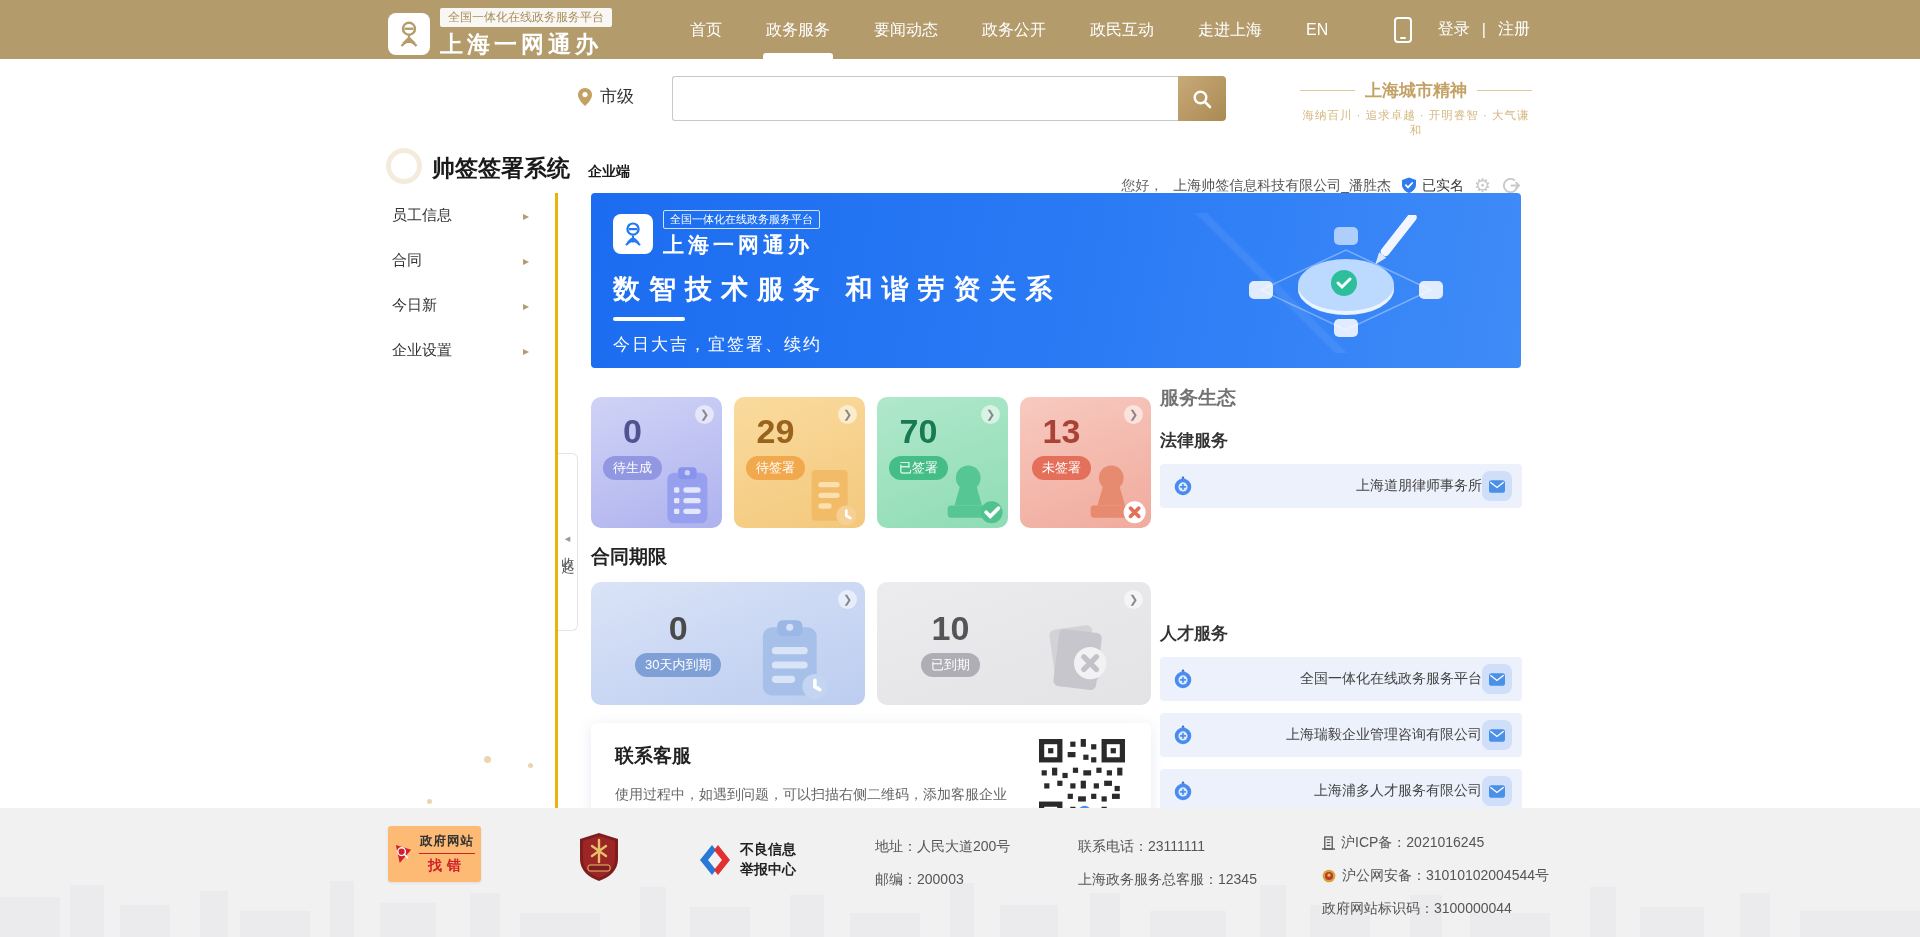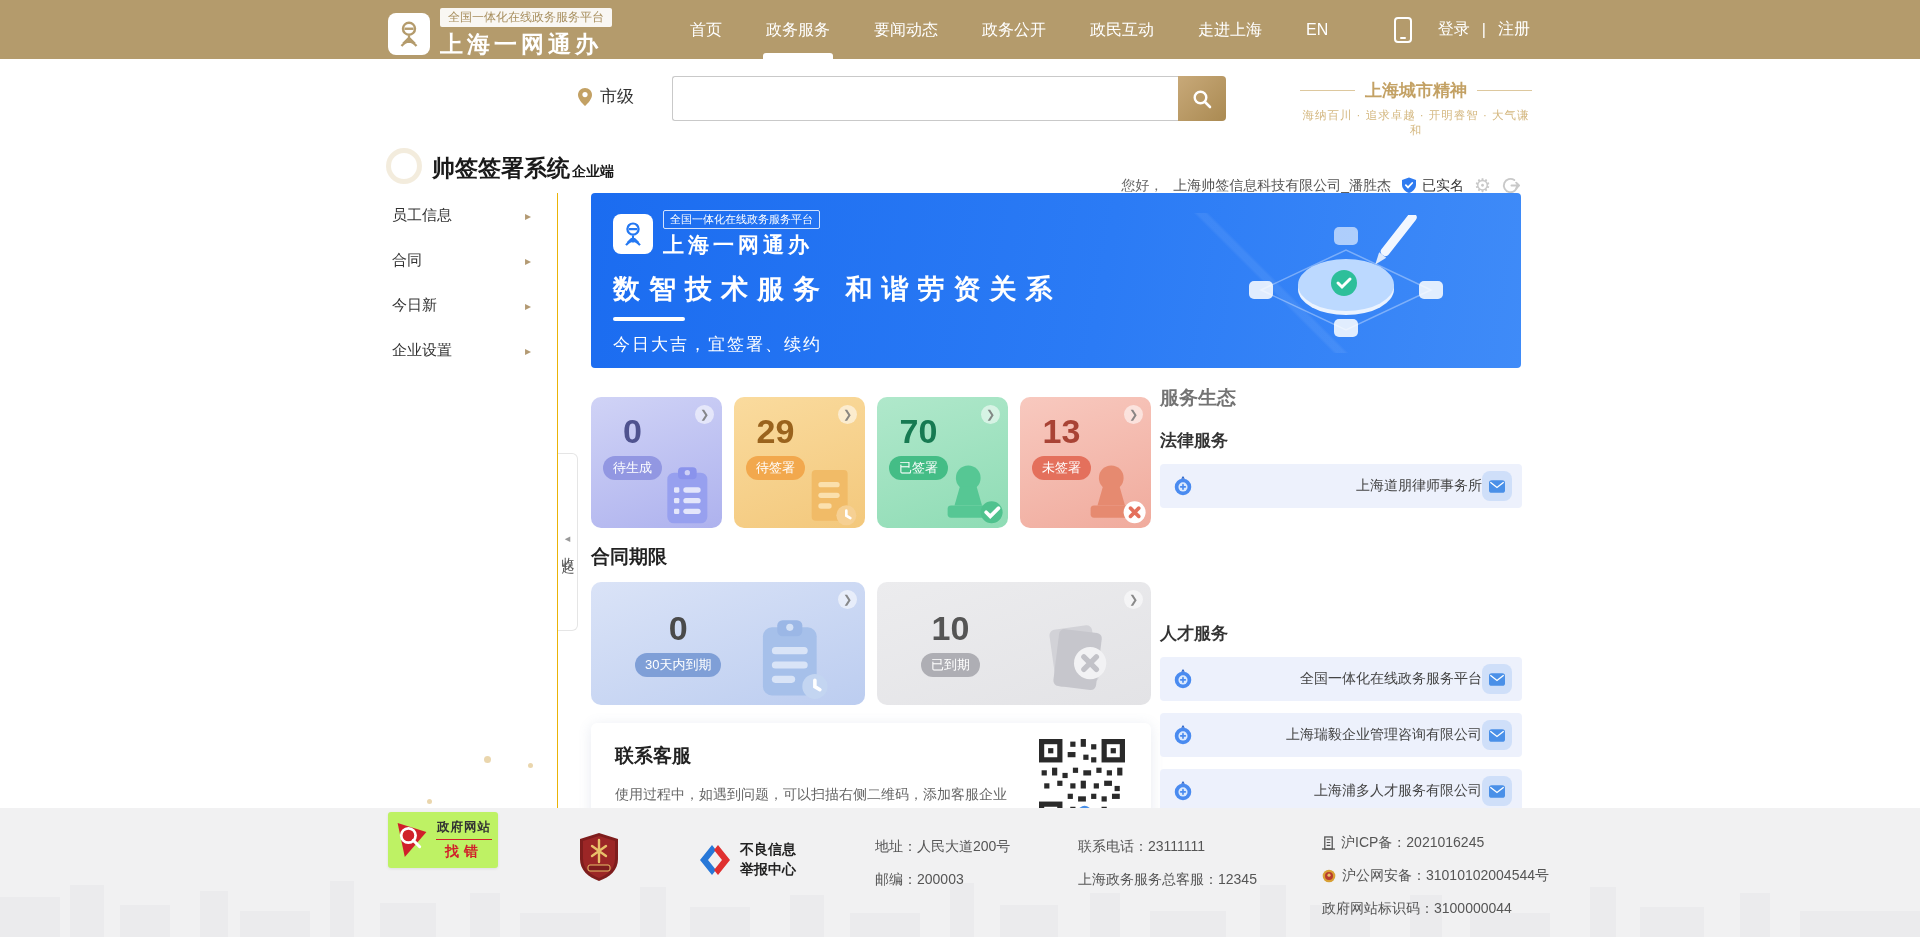--- a/index.html
+++ b/index.html
@@ -28,28 +28,28 @@
   .search-box { position:absolute; left:672px; top:17px; width:506px; height:45px; border:1px solid #c9c9c9; border-right:none; border-radius:3px 0 0 3px; font-size:16px; padding:0 12px; outline:none; }
   .search-btn { position:absolute; left:1178px; top:17px; width:48px; height:45px; border:none; border-radius:0 4px 4px 0; background:linear-gradient(135deg,#c8a979,#aa8a52); cursor:pointer; display:flex; align-items:center; justify-content:center; }
   .spirit { position:absolute; left:1300px; top:20px; width:232px; text-align:center; }
   .spirit-title { font-size:17px; font-weight:bold; color:#c3a164; display:flex; align-items:center; gap:10px; }
   .spirit-title::before,.spirit-title::after { content:""; flex:1; height:1px; background:#ddc89e; }
   .spirit-motto { margin-top:6px; font-size:11.5px; color:#d4b77f; letter-spacing:1px; }
 
   
   .deco-ring { position:absolute; left:386px; top:148px; width:36px; height:36px; border:5px solid #f0e7d4; border-radius:50%; opacity:.8; }
   .page-title { position:absolute; left:432px; top:153px; font-size:23px; font-weight:bold; color:#1a1a1a; }
-  .page-title .suffix { font-size:14px; font-weight:bold; margin-left:2px; }
+  .page-title .suffix { font-size:14px; font-weight:bold; margin-left:18px; }
   .user-info { position:absolute; right:400px; top:176px; display:flex; align-items:center; gap:10px; font-size:14px; color:#666; }
   .company { color:#555; }
   .verified { display:flex; align-items:center; gap:5px; color:#333; }
   .round-icon { color:#c9c9c9; font-size:19px; line-height:1; cursor:pointer; }
 
   
-  .sidebar { position:absolute; left:388px; top:193px; width:170px; height:615px; border-right:1px solid #eab308; }
+  .sidebar { position:absolute; left:388px; top:193px; width:170px; height:615px; border-right:3px solid #eab308; }
   .side-item { display:flex; align-items:center; justify-content:space-between; padding:13px 26px 13px 4px; font-size:15px; color:#333; cursor:pointer; }
   .side-caret { color:#b39a73; font-size:12px; }
   .collapse-tab { position:absolute; left:558px; top:453px; width:20px; height:178px; background:#fff; border:1px solid #e5e5e5; border-left:none; border-radius:0 6px 6px 0; display:flex; flex-direction:column; align-items:center; justify-content:center; gap:2px; font-size:13px; color:#555; cursor:pointer; }
   .collapse-tab .arrow { color:#999; font-size:11px; }
   .gold-dot { position:absolute; border-radius:50%; background:#d9b469; opacity:.55; }
 
   
   .banner { position:absolute; left:591px; top:193px; width:930px; height:175px; border-radius:4px; background:linear-gradient(100deg,#1b6cf0 0%,#2b7bf5 55%,#3f8bf8 100%); overflow:hidden; color:#fff; }
   .banner::before { content:""; position:absolute; right:120px; top:20px; width:260px; height:140px; background:
      linear-gradient(45deg,transparent 48%,rgba(255,255,255,.07) 49%,rgba(255,255,255,.07) 51%,transparent 52%); }
@@ -99,21 +99,21 @@
   .eco-title { font-size:19px; font-weight:bold; color:#737373; }
   .group-title { font-size:17px; font-weight:bold; color:#333; margin-top:18px; }
   .svc-item { margin-top:12px; height:44px; background:#edf1fc; border-radius:4px; display:flex; align-items:center; padding:0 10px 0 12px; cursor:pointer; }
   .svc-label { flex:1; margin-left:10px; font-size:14px; color:#444;text-align:right; }
   .mail-btn { width:30px; height:30px; border-radius:8px; background:#cfdff9; display:flex; align-items:center; justify-content:center; cursor:pointer; border:none; }
   .gap-block { height:96px; }
 
   
   .pagefooter { position:absolute; left:0; bottom:0; width:100%; height:129px; background:#f1f1f2; z-index:6; }
   .skyline { position:absolute; bottom:0; left:0; width:100%; height:70px; opacity:.55; }
-  .f-logo1 { position:absolute; left:388px; top:4px; width:110px; height:56px; background:#bef264; border-radius:3px; display:flex; align-items:center; padding:4px 6px; gap:6px; box-shadow:0 1px 3px rgba(0,0,0,.08); cursor:pointer; }
+  .f-logo1 { position:absolute; left:388px; top:18px; width:93px; height:56px; background:#fdba74; border-radius:3px; display:flex; align-items:center; padding:4px 6px; gap:6px; box-shadow:0 1px 3px rgba(0,0,0,.08); cursor:pointer; }
   .f-logo1-texts { display:flex; flex-direction:column; align-items:center; }
   .f-logo1-l1 { font-size:12.5px; font-weight:bold; color:#333; letter-spacing:1px; }
   .f-logo1-div { width:56px; height:1px; background:#d0202a; margin:3px 0; }
   .f-logo1-l2 { font-size:14px; font-weight:bold; color:#d0202a; letter-spacing:5px; }
   .f-emblem { position:absolute; left:578px; top:24px; width:42px; height:50px; cursor:pointer; }
   .f-report { position:absolute; left:698px; top:32px; display:flex; align-items:center; gap:8px; cursor:pointer; }
   .f-report-texts { font-size:14px; font-weight:bold; color:#222; line-height:1.4; }
   .f-col { position:absolute; top:30px; font-size:14px; color:#555; }
   .f-col .f-row { margin-bottom:15px; display:flex; align-items:center; gap:6px; }
   .f-col1 { left:875px; } .f-col2 { left:1078px; } .f-col3 { left:1322px; top:26px; }

